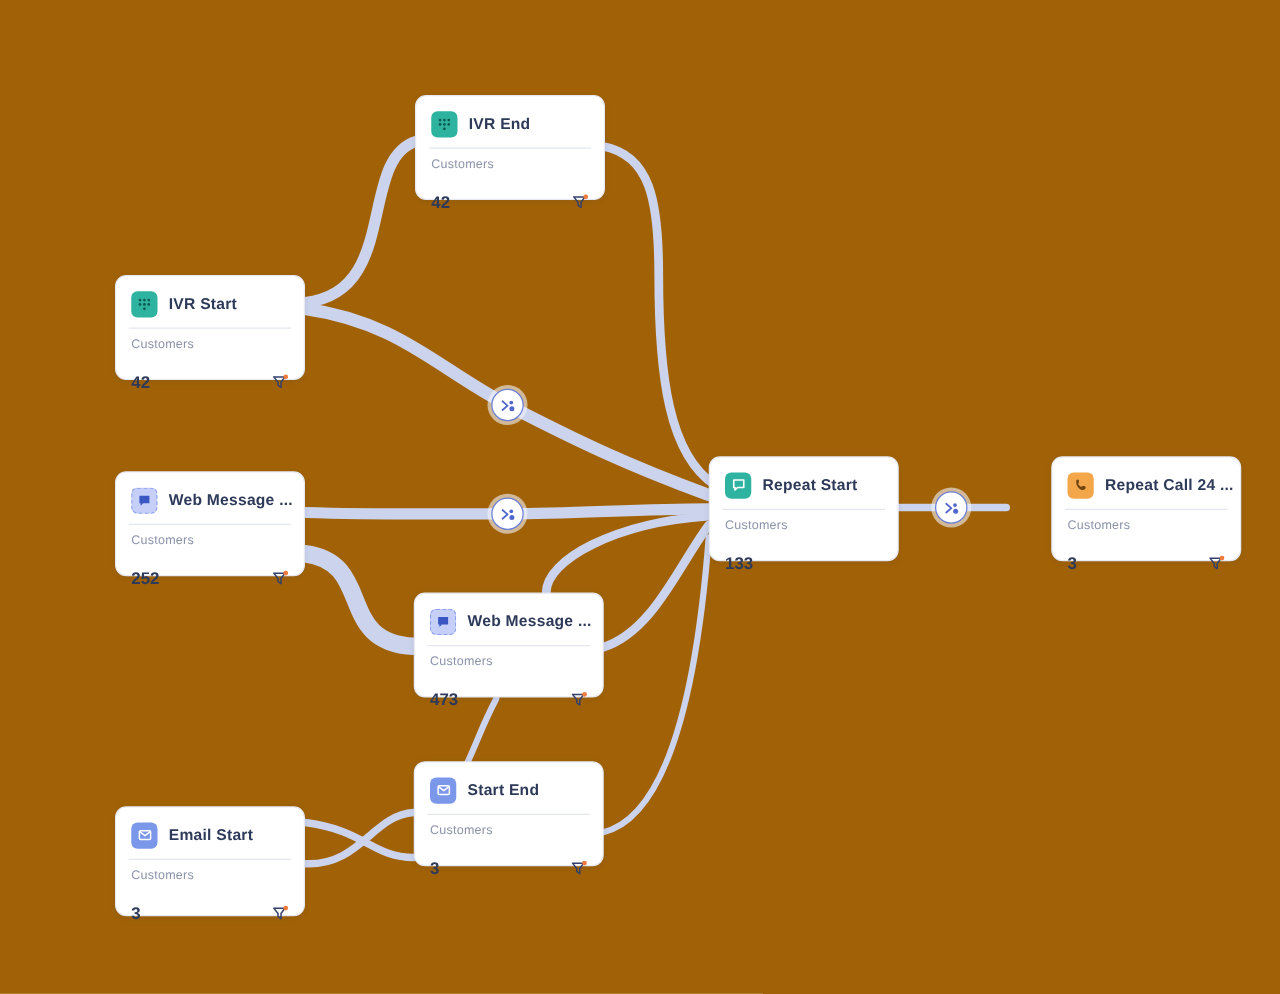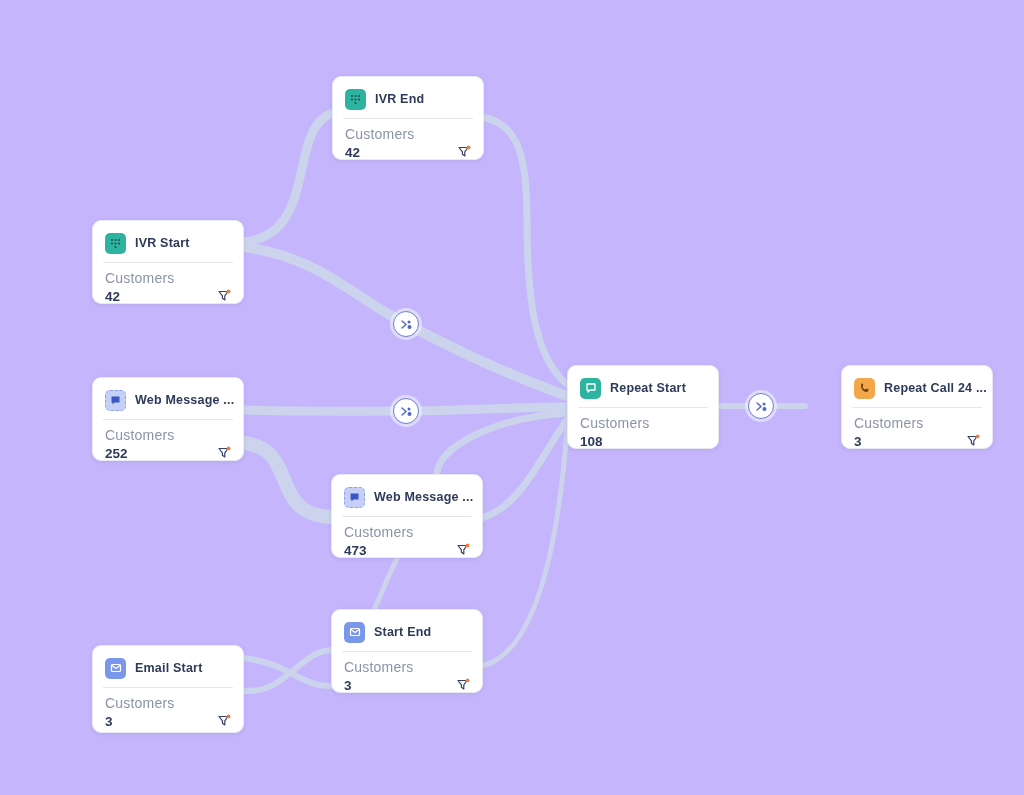--- a/index.html
+++ b/index.html
@@ -1,34 +1,34 @@
 <!DOCTYPE html>
 <html><head>
 <meta charset="utf-8">
 <style>
   html,body{margin:0;padding:0;}
   body{font-family:"Liberation Sans","DejaVu Sans",sans-serif;}
-  .canvas{position:relative;width:1024px;height:795px;background:#c4b5fd;overflow:hidden;}
+  .canvas{position:relative;width:1024px;height:795px;background:#a16207;overflow:hidden;}
   .edges{position:absolute;left:0;top:0;width:1024px;height:795px;}
   .edges path{fill:none;stroke:#ccd3ec;stroke-linecap:round;}
 
   .node{position:absolute;width:152px;height:84px;background:#ffffff;border:1px solid #e7eaf3;
         border-radius:9px;box-shadow:0 1px 4px rgba(45,57,89,.10);box-sizing:border-box;
         padding:11px 12px 10px 12px;cursor:pointer;}
   .node-head{display:flex;align-items:center;gap:9px;height:22px;}
   .nicon{width:21px;height:21px;border-radius:5px;display:flex;align-items:center;justify-content:center;flex:0 0 auto;}
   .nicon svg{display:block;}
   .ic-teal{background:#2fb3a1;}
   .ic-web{background:#c5cff8;border:1px dashed #8da2ef;box-sizing:border-box;}
   .ic-email{background:#7b97ea;}
   .ic-amber{background:#f4a64a;}
   .ntitle{font-size:12.5px;font-weight:bold;color:#2e3a59;letter-spacing:.2px;white-space:nowrap;}
   .ndivider{height:1px;background:#e4e7f0;margin:8px -2px 7px -2px;}
-  .nlabel{font-size:14px;color:#8b93a9;letter-spacing:.2px;}
-  .nrow{display:flex;align-items:flex-start;justify-content:space-between;margin-top:3px;}
+  .nlabel{font-size:10px;color:#8b93a9;letter-spacing:.2px;}
+  .nrow{display:flex;align-items:flex-end;justify-content:space-between;margin-top:17px;}
   .nvalue{font-size:13.5px;font-weight:bold;color:#2e3a59;}
   .nfilter{width:14px;height:14px;display:inline-flex;cursor:pointer;}
 
   .badge{position:absolute;width:26px;height:26px;border-radius:50%;background:#ffffff;
          border:1.5px solid #6b7fd8;box-sizing:border-box;display:flex;align-items:center;
          justify-content:center;cursor:pointer;box-shadow:0 0 0 3px rgba(241,243,249,.6);}
 </style>
 </head>
 <body>
 
@@ -158,21 +158,21 @@
       <span class="nicon ic-teal">
         <svg width="12" height="12" viewBox="0 0 12 12">
             <path d="M2,2 h8 v6 h-5 l-2,2 v-2 h-1 Z" fill="none" stroke="#ffffff" stroke-width="1.3" stroke-linejoin="round"></path>
           </svg>
       </span>
       <span class="ntitle">Repeat Start</span>
     </div>
     <div class="ndivider"></div>
     <div class="nlabel">Customers</div>
     <div class="nrow">
-      <span class="nvalue">108</span>
+      <span class="nvalue">133</span>
     </div>
   </div>
 
   <div class="node" style="left:841px;top:365px">
     <div class="node-head">
       <span class="nicon ic-amber">
         <svg width="12" height="12" viewBox="0 0 12 12">
             <path d="M3,1.5 c1,0 1.2,.8 1.2,1.8 0,.6 -.5,1 -.5,1.6 0,1 1.4,2.4 2.4,2.4 .6,0 1,-.5 1.6,-.5 1,0 1.8,.2 1.8,1.2 0,1.2 -1,2 -2.2,2 C5,10 2,7 2,3.7 2,2.5 2,1.5 3,1.5 Z" fill="#6e4410"></path>
           </svg>
       </span>

